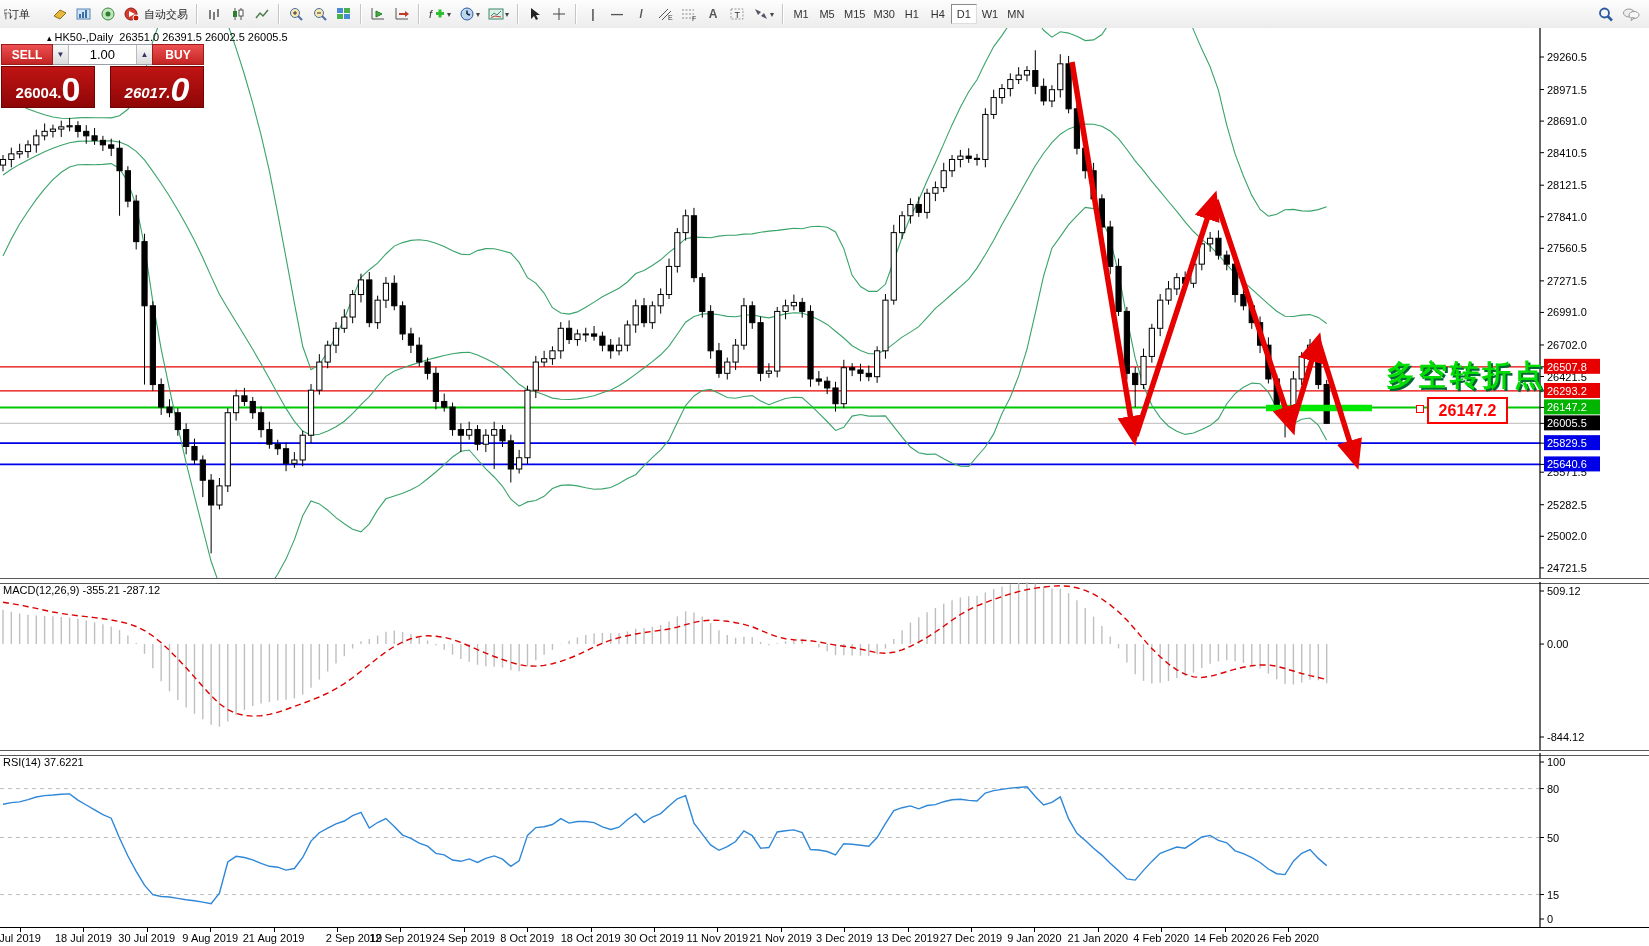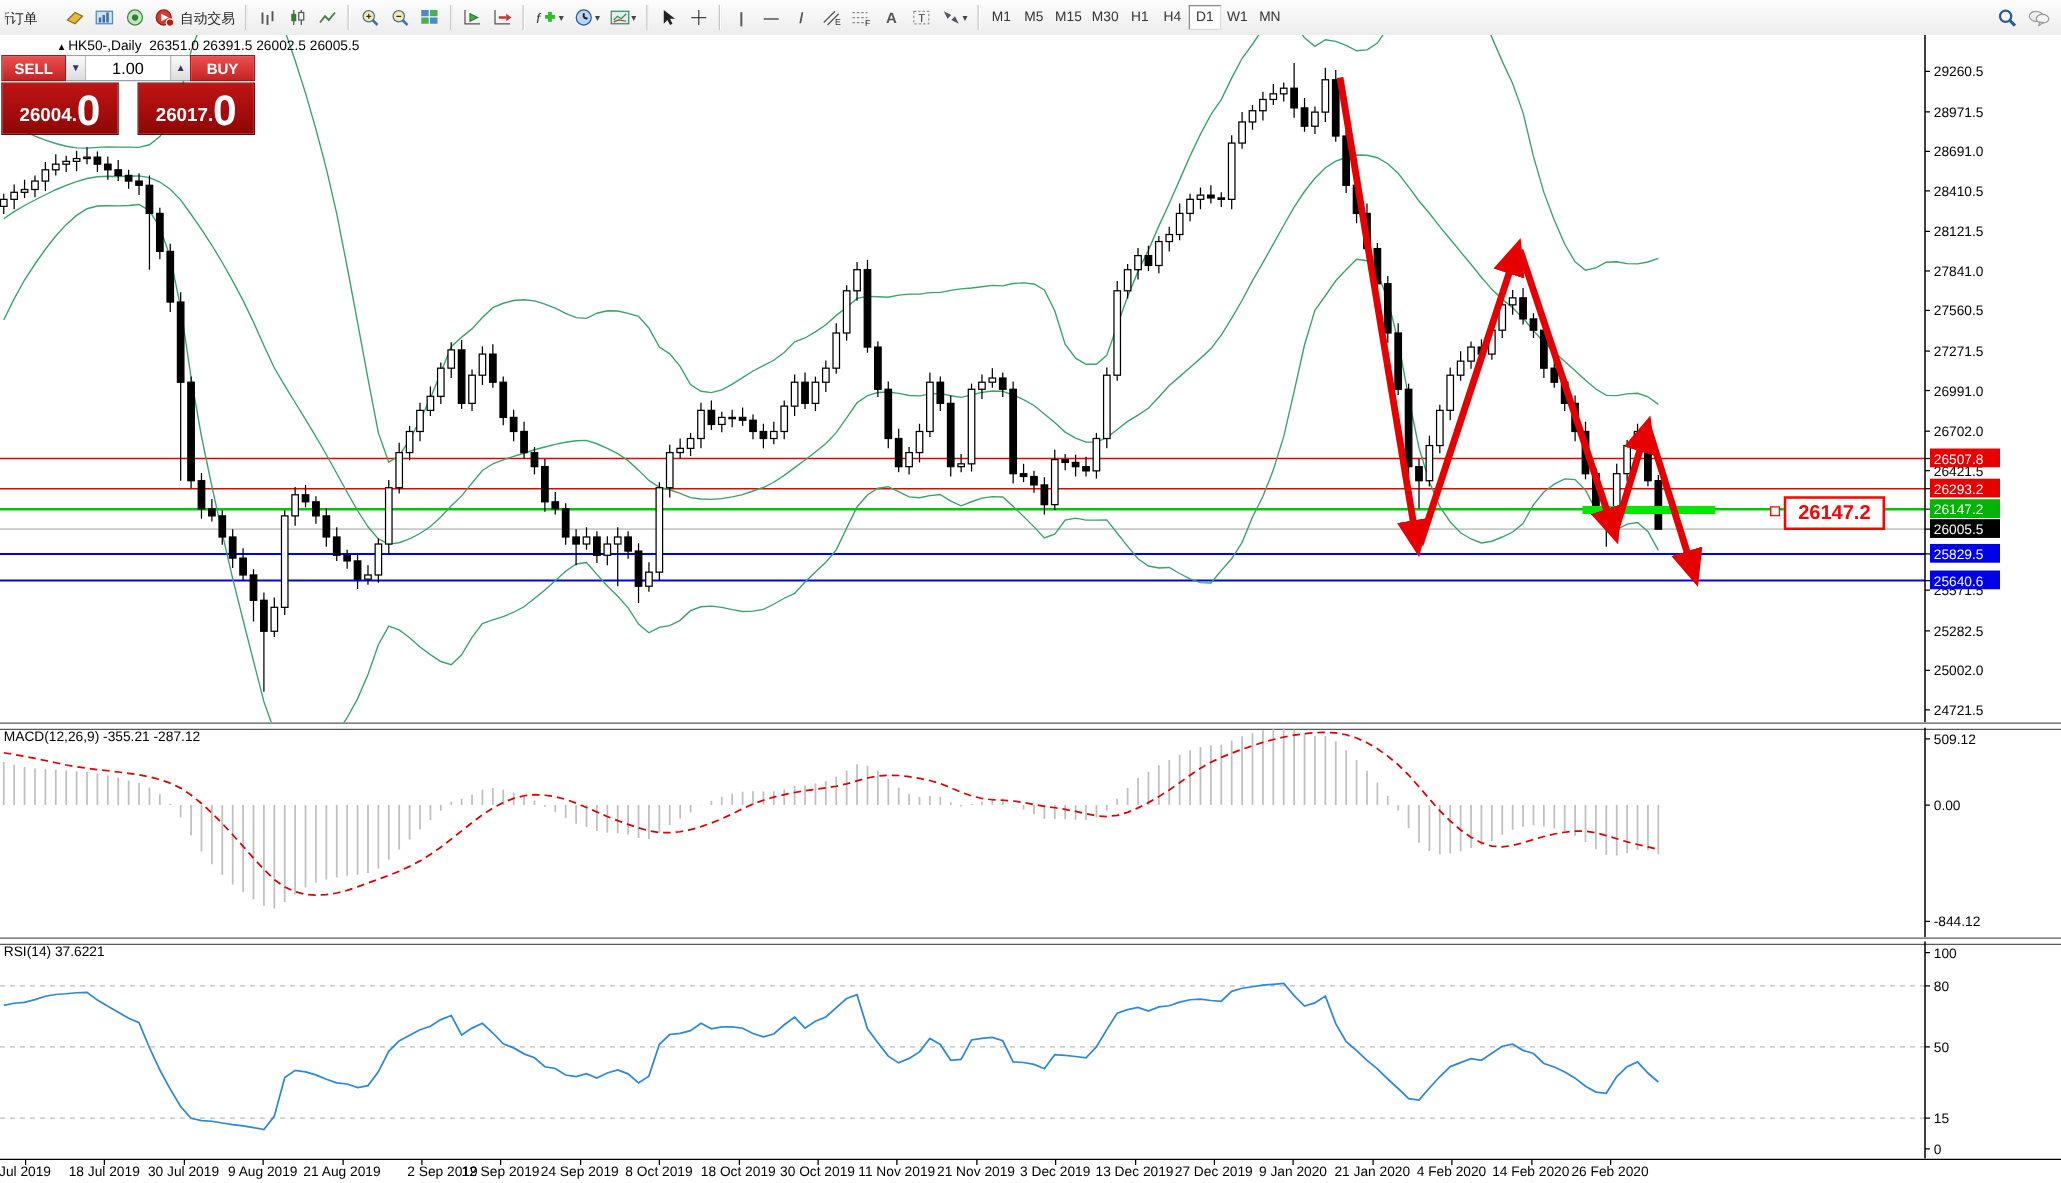--- a/index.html
+++ b/index.html
@@ -39,21 +39,21 @@
   .tp-step{width:16px;background:linear-gradient(#fafafa,#dcdcdc);display:flex;align-items:center;justify-content:center;
     font-size:8px;color:#336;border-right:1px solid #bbb;box-sizing:border-box;}
   .tp-step.up{border-right:none;border-left:1px solid #bbb;}
   .tp-vol{flex:1;background:#fff;display:flex;align-items:center;justify-content:flex-end;
     padding-right:21px;font-size:13px;color:#000;}
   #tpRow2{display:flex;height:42px;margin-top:1px;}
   .tp-price{width:108px;background:linear-gradient(#c01414,#8f0606);border:1px solid #6e0404;box-sizing:border-box;
     color:#fff;display:flex;align-items:flex-end;justify-content:center;padding-bottom:3px;}
   .tp-price .sm{font-size:15px;font-weight:bold;line-height:1;margin-bottom:4px;}
   .tp-price .big{font-size:34px;font-weight:bold;line-height:0.85;}
-  .tp-price.buy{margin-left:15px;}
+  .tp-price.buy{margin-left:15px;font-style:italic;}
   
   #annText{position:absolute;font-weight:bold;font-size:29px;letter-spacing:3px;color:#00dd00;
     text-shadow:2px 2px 0 #063;white-space:nowrap;}
   #annBox{position:absolute;border:2px solid #f00;background:#fff;color:#f00;font-weight:bold;
     font-size:16px;display:flex;align-items:center;justify-content:center;}
   #annAnchor{position:absolute;width:6px;height:6px;border:1px solid #f00;background:#fff;}
   
   #timeAxis{position:absolute;left:0;top:927px;width:1649px;height:19px;background:#fff;border-top:1px solid #000;}
   .t-label{position:absolute;top:4px;font-size:11px;color:#000;transform:translateX(-50%);white-space:nowrap;text-align:right;}
   .t-tick{position:absolute;top:0;width:1px;height:4px;background:#000;}
@@ -862,20 +862,21 @@
         <span class="sm">26017</span>
           <span class="sm">.</span>
           <span class="big">0</span>
       </div>
     </div>
   </div>
 
   <div class="ind-caption" style="top:584px">MACD(12,26,9) -355.21 -287.12</div>
   <div class="ind-caption" style="top:756px">RSI(14) 37.6221</div>
 
+  <div id="annText" style="left: 1386px; top: 356px;">多空转折点</div>
   <div id="annAnchor" style="left: 1416px; top: 405px;"></div>
   <div id="annBox" style="left: 1427px; top: 397px; width: 77px; height: 23px;">26147.2</div>
 
   <div id="timeAxis">
       <div class="t-tick" style="left: 20px;"></div>
       <div class="t-label" style="left: 20px;">Jul 2019</div>
       <div class="t-tick" style="left: 83.4px;"></div>
       <div class="t-label" style="left: 83.4px;">18 Jul 2019</div>
       <div class="t-tick" style="left: 146.8px;"></div>
       <div class="t-label" style="left: 146.8px;">30 Jul 2019</div>

